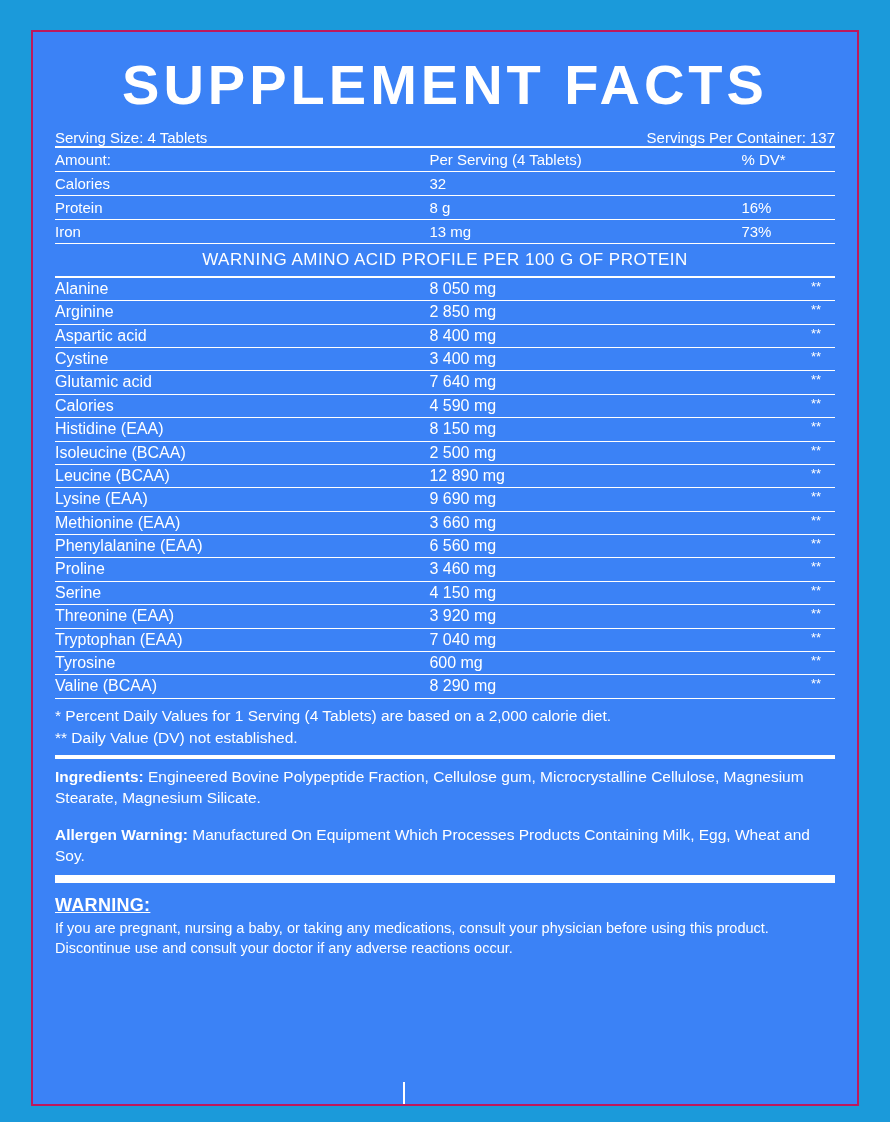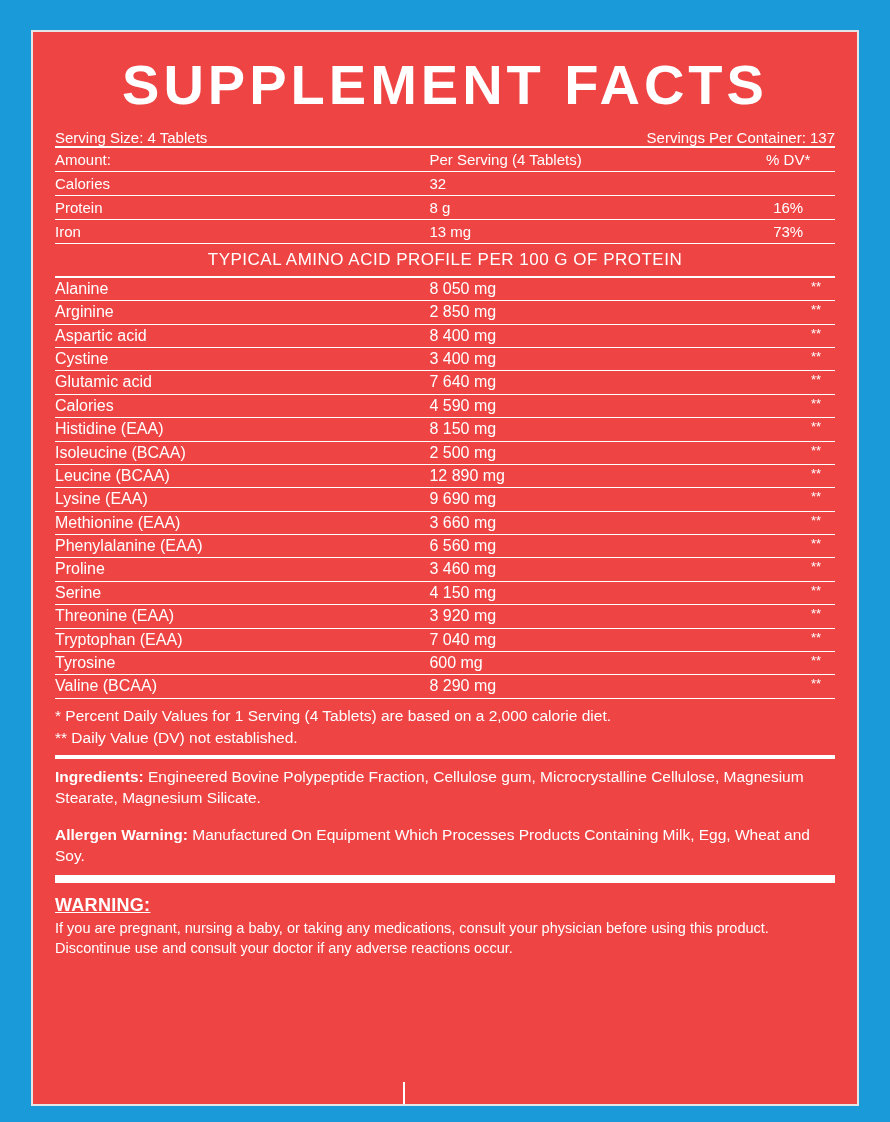--- a/index.html
+++ b/index.html
@@ -12,22 +12,22 @@
     background: #1b9ada;
     font-family: "Liberation Sans", sans-serif;
     overflow: hidden;
   }
   .panel {
     position: absolute;
     left: 31px;
     top: 30px;
     width: 828px;
     height: 1076px;
-    background: #ef4444;
-    border: 2px solid #e5e5e5;
+    background: #3b82f6;
+    border: 2px solid #be185d;
     box-sizing: border-box;
     padding: 0 0 0 0;
   }
   .inner {
     padding: 16px 22px 0 22px;
   }
   
   .title {
     color: #ffffff;
     font-size: 56px;
@@ -63,21 +63,21 @@
     color: #ffffff;
     font-size: 15px;
   }
   .ntable td {
     padding: 3px 0 3px 0;
     border-bottom: 1px solid #ffffff;
     vertical-align: bottom;
   }
   .ntable td.c1 { width: 48%; }
   .ntable td.c2 { width: 40%; }
-  .ntable td.c3 { width: 12%; text-align: center; }
+  .ntable td.c3 { width: 12%; text-align: left; }
   
   .amino-head {
     color: #ffffff;
     font-size: 17px;
     text-align: center;
     letter-spacing: 0.5px;
     padding: 6px 0 6px 0;
   }
   
   .atable {
@@ -184,21 +184,21 @@
           <td class="c3">16%</td>
         </tr>
         <tr>
           <td class="c1">Iron</td>
           <td class="c2">13 mg</td>
           <td class="c3">73%</td>
         </tr>
       </tbody>
     </table>
 
-    <div class="amino-head">TYPICAL AMINO ACID PROFILE PER 100 G OF PROTEIN</div>
+    <div class="amino-head">WARNING AMINO ACID PROFILE PER 100 G OF PROTEIN</div>
 
     <div class="rule-med"></div>
 
     <table class="atable">
       <tbody>
         <tr>
           <td class="a1">Alanine</td>
           <td class="a2">8 050 mg</td>
           <td class="a3">**</td>
         </tr>

